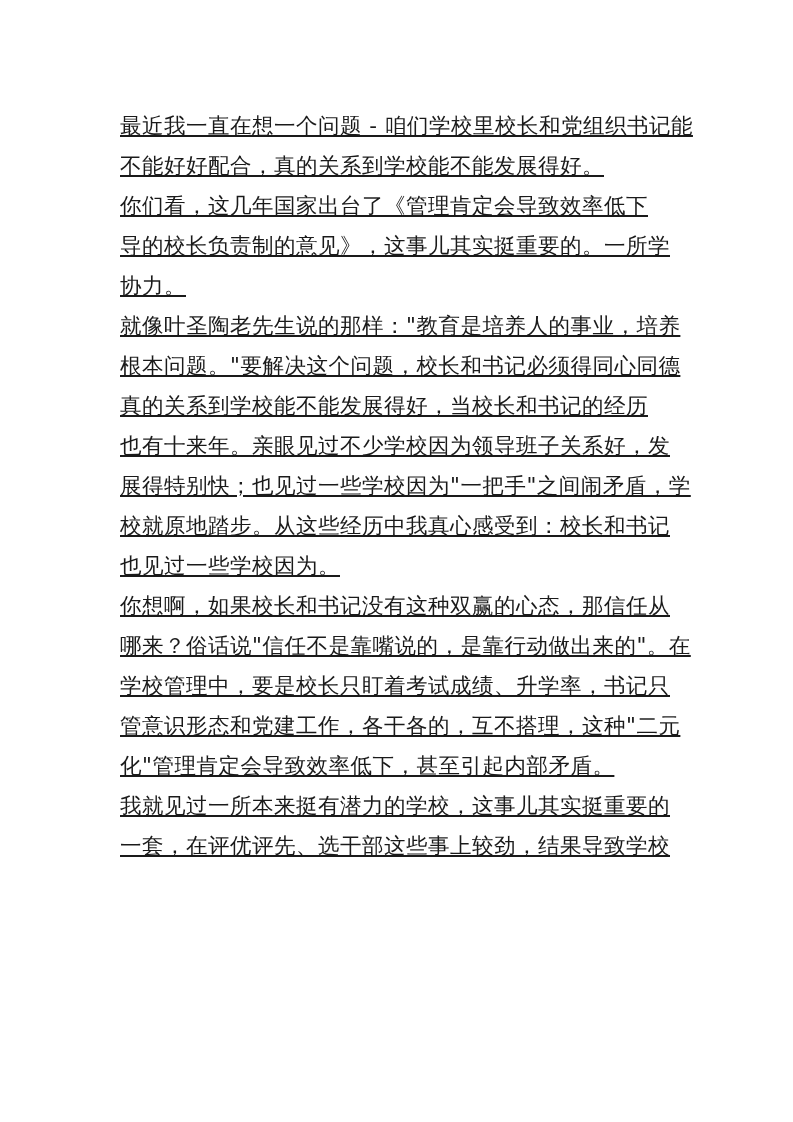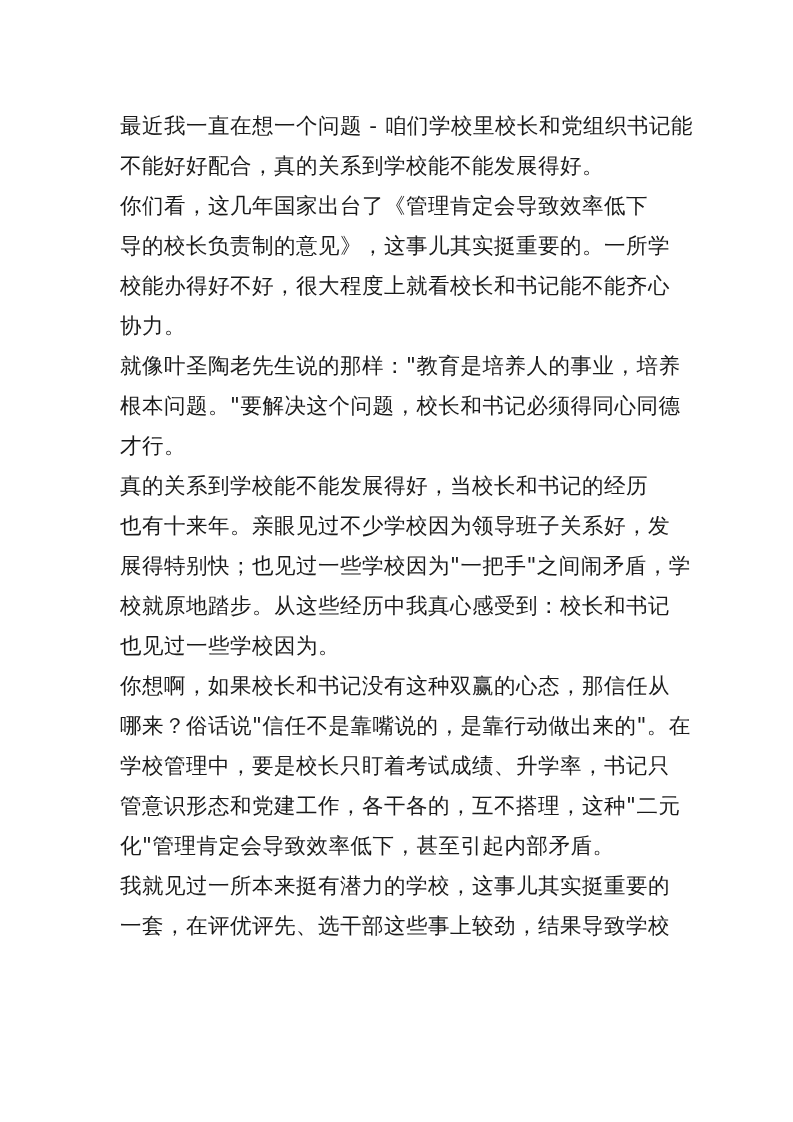--- a/index.html
+++ b/index.html
@@ -26,43 +26,42 @@
       font-size: 21.5px;
       line-height: 40px;
       letter-spacing: 0.5px;
       text-align: justify;
       word-break: break-all;
     }
     .line {
       display: block;
       white-space: nowrap;
       height: 40px;
+      text-decoration: underline;
     }
   </style>
 </head>
 <body>
 
 <div class="page">
 
   <p class="para">
     <span class="line">最近我一直在想一个问题 - 咱们学校里校长和党组织书记能</span>
     <span class="line">不能好好配合，真的关系到学校能不能发展得好。</span>
   </p>
 
   <p class="para">
     <span class="line">你们看，这几年国家出台了《管理肯定会导致效率低下</span>
     <span class="line">导的校长负责制的意见》，这事儿其实挺重要的。一所学</span>
-    <span class="line">校能办得好不好，很大程度上就看校长和书记能不能齐心</span>
     <span class="line">协力。</span>
   </p>
 
   <p class="para">
     <span class="line">就像叶圣陶老先生说的那样："教育是培养人的事业，培养</span>
     <span class="line">根本问题。"要解决这个问题，校长和书记必须得同心同德</span>
-    <span class="line">才行。</span>
   </p>
 
   <p class="para">
     <span class="line">真的关系到学校能不能发展得好，当校长和书记的经历</span>
     <span class="line">也有十来年。亲眼见过不少学校因为领导班子关系好，发</span>
     <span class="line">展得特别快；也见过一些学校因为"一把手"之间闹矛盾，学</span>
     <span class="line">校就原地踏步。从这些经历中我真心感受到：校长和书记</span>
     <span class="line">也见过一些学校因为。</span>
   </p>
 

